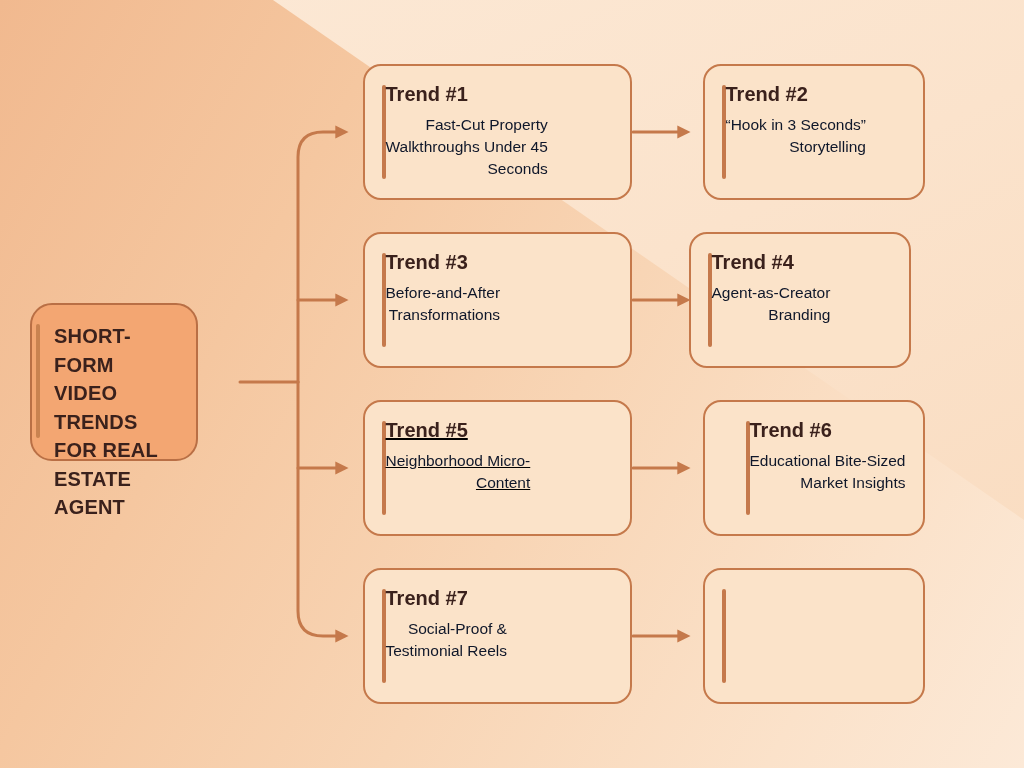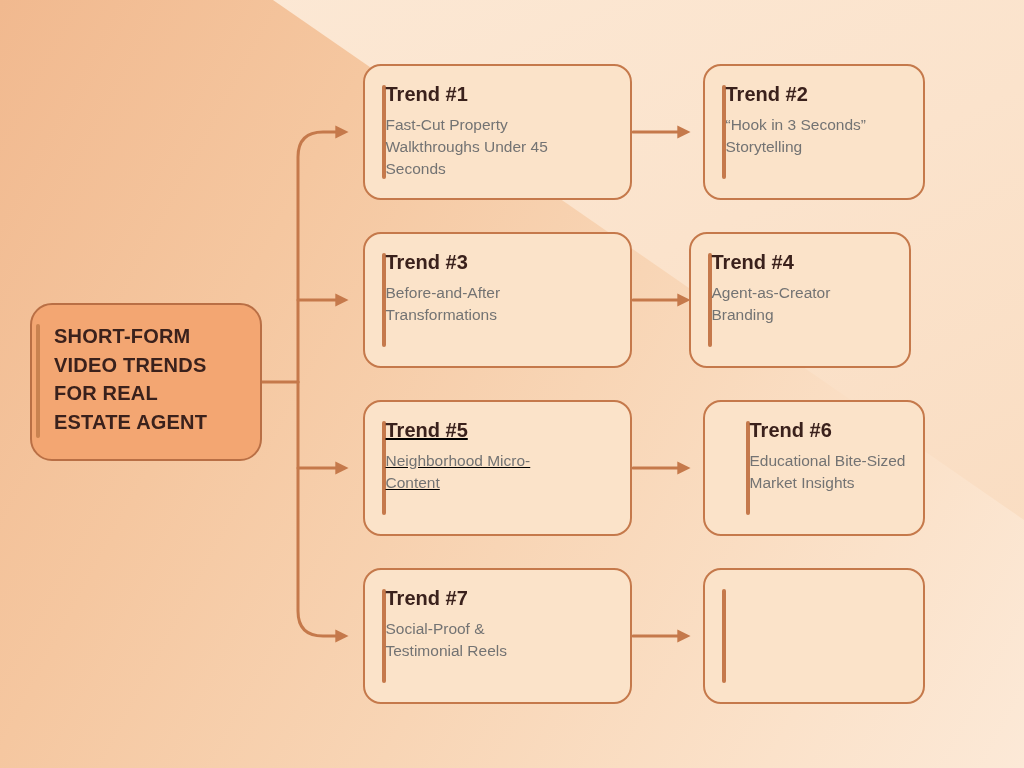--- a/index.html
+++ b/index.html
@@ -14,21 +14,21 @@
     position:absolute;inset:0;
     clip-path:polygon(273px 0px,1024px 0px,1024px 520px);
     background:linear-gradient(155deg,#fce9d6 0%,#fbe3cc 45%,#f9dabd 100%);
   }
   svg.connectors{position:absolute;left:0;top:0;}
   .node{
     position:absolute;box-sizing:border-box;
     display:flex;align-items:flex-start;
   }
   .main-node{
-    left:30px;top:303px;width:232px;height:158px;
+    left:30px;top:303px;width:168px;height:158px;
     background:#f3a672;
     border:2.5px solid #b96f45;
     border-radius:22px;
     padding:17px 20px 17px 4px;
     gap:14px;
   }
   .main-node .bar{
     width:4px;height:114px;flex:0 0 4px;
     background:#c98250;border-radius:2px;margin-top:2px;
   }
@@ -49,22 +49,23 @@
     width:3.5px;height:94px;flex:0 0 3.5px;
     background:#c5794b;border-radius:2px;margin-top:2px;
   }
   .card-title{
     font-size:20px;font-weight:bold;line-height:23px;
     color:#3a211c;
   }
   .card-body{
     margin-top:8px;
     font-size:15.5px;line-height:22px;
-    color:#737373;
+    color:#0f172a;
     white-space:pre-line;
+    text-align:right;
   }
 </style>
 </head>
 <body>
 
 <div id="canvas">
 
   <div class="bg-wedge"></div>
 
   <svg class="connectors" width="1024" height="768" viewBox="0 0 1024 768">

